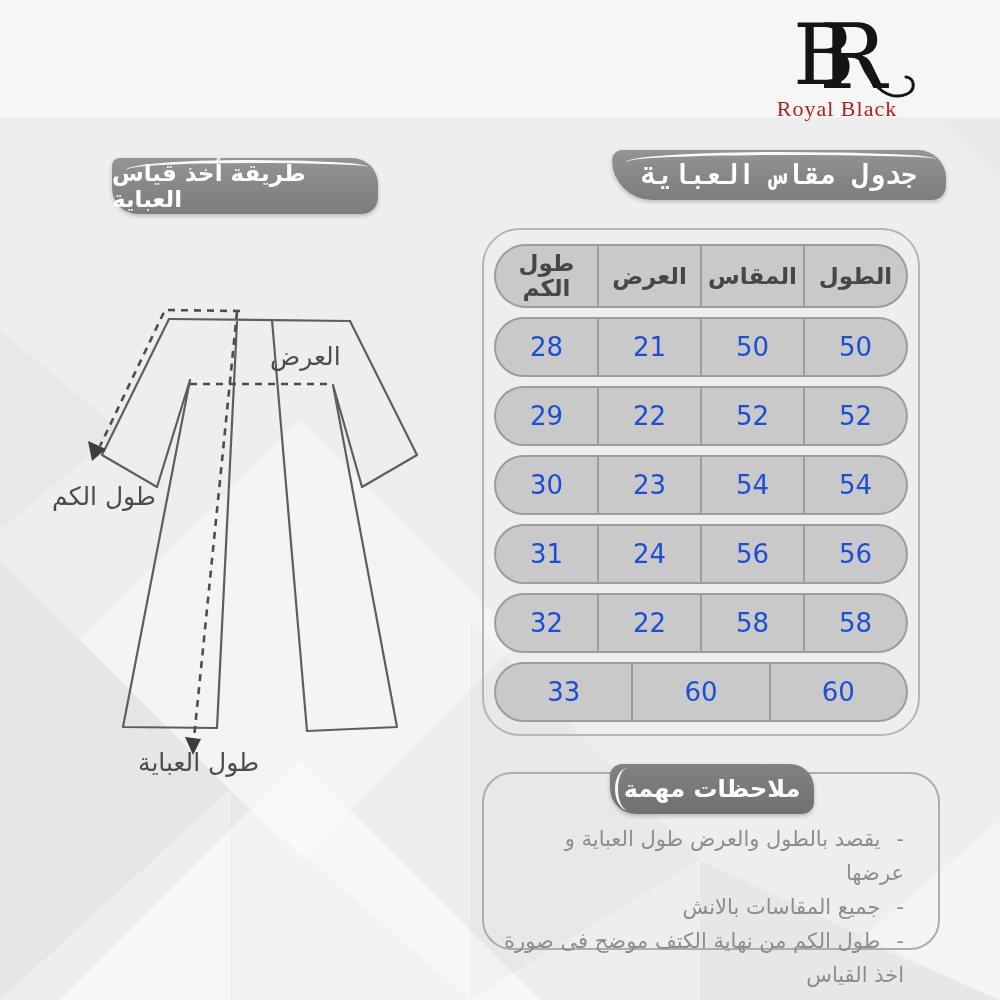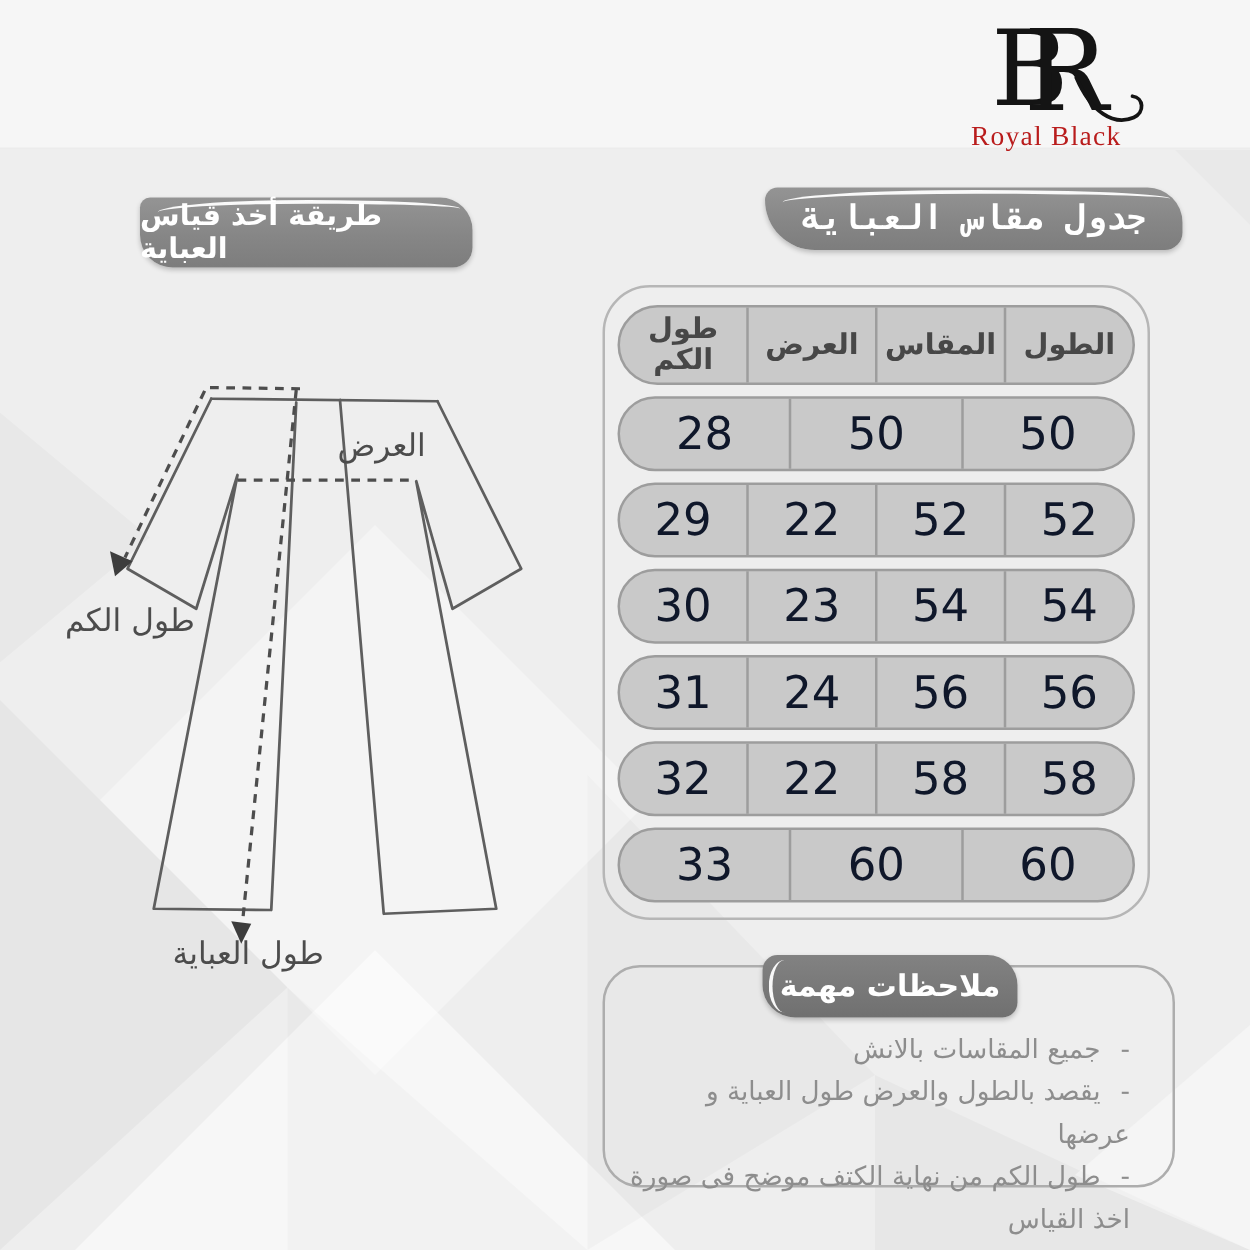--- a/index.html
+++ b/index.html
@@ -81,21 +81,21 @@
   .thead{height:64px;border-radius:32px;}
   .trow{height:60px;border-radius:30px;}
   .cell{
     flex:1 1 0;display:flex;align-items:center;justify-content:center;
     text-align:center;
   }
   .cell:not(:first-child){border-inline-start:2px solid #9d9d9d;}
   .thead .cell{font-size:23px;font-weight:bold;color:#474747;line-height:1.08;}
   .thead .cell span{display:inline-block;}
   .thead .cell:nth-child(4) span{max-width:3em;}
-  .trow .cell{font-size:36px;color:#0f172a;}
+  .trow .cell{font-size:26px;color:#1d4ed8;}
 
   
   .notes{
     position:absolute;left:482px;top:772px;width:458px;height:178px;
     box-sizing:border-box;border:2px solid #adadad;border-radius:30px;
     direction:rtl;padding:48px 34px 0 18px;
   }
   .note{
     font-size:21px;color:#8d8d8d;line-height:1.62;
   }
@@ -169,20 +169,21 @@
           <span>العرض</span>
         </div>
       <div class="cell">
           <span>طول الكم</span>
         </div>
     </div>
 
     <div class="trow">
       <div class="cell">50</div>
       <div class="cell">50</div>
+      <div class="cell">21</div>
       <div class="cell">28</div>
     </div>
     <div class="trow">
       <div class="cell">52</div>
       <div class="cell">52</div>
       <div class="cell">22</div>
       <div class="cell">29</div>
     </div>
     <div class="trow">
       <div class="cell">54</div>
@@ -206,18 +207,18 @@
       <div class="cell">60</div>
       <div class="cell">60</div>
       <div class="cell">33</div>
     </div>
   </div>
 
   <div class="notes">
     <div class="banner banner-notes">
       <span>ملاحظات مهمة</span>
     </div>
+    <div class="note"><span class="dash">-</span><span>يقصد بالطول والعرض طول العباية و عرضها</span></div>
     <div class="note"><span class="dash">-</span><span>جميع المقاسات بالانش</span></div>
-    <div class="note"><span class="dash">-</span><span>يقصد بالطول والعرض طول العباية و عرضها</span></div>
     <div class="note"><span class="dash">-</span><span>طول الكم من نهاية الكتف موضح فى صورة اخذ القياس</span></div>
   </div>
 
 </div>
 
 </body></html>

